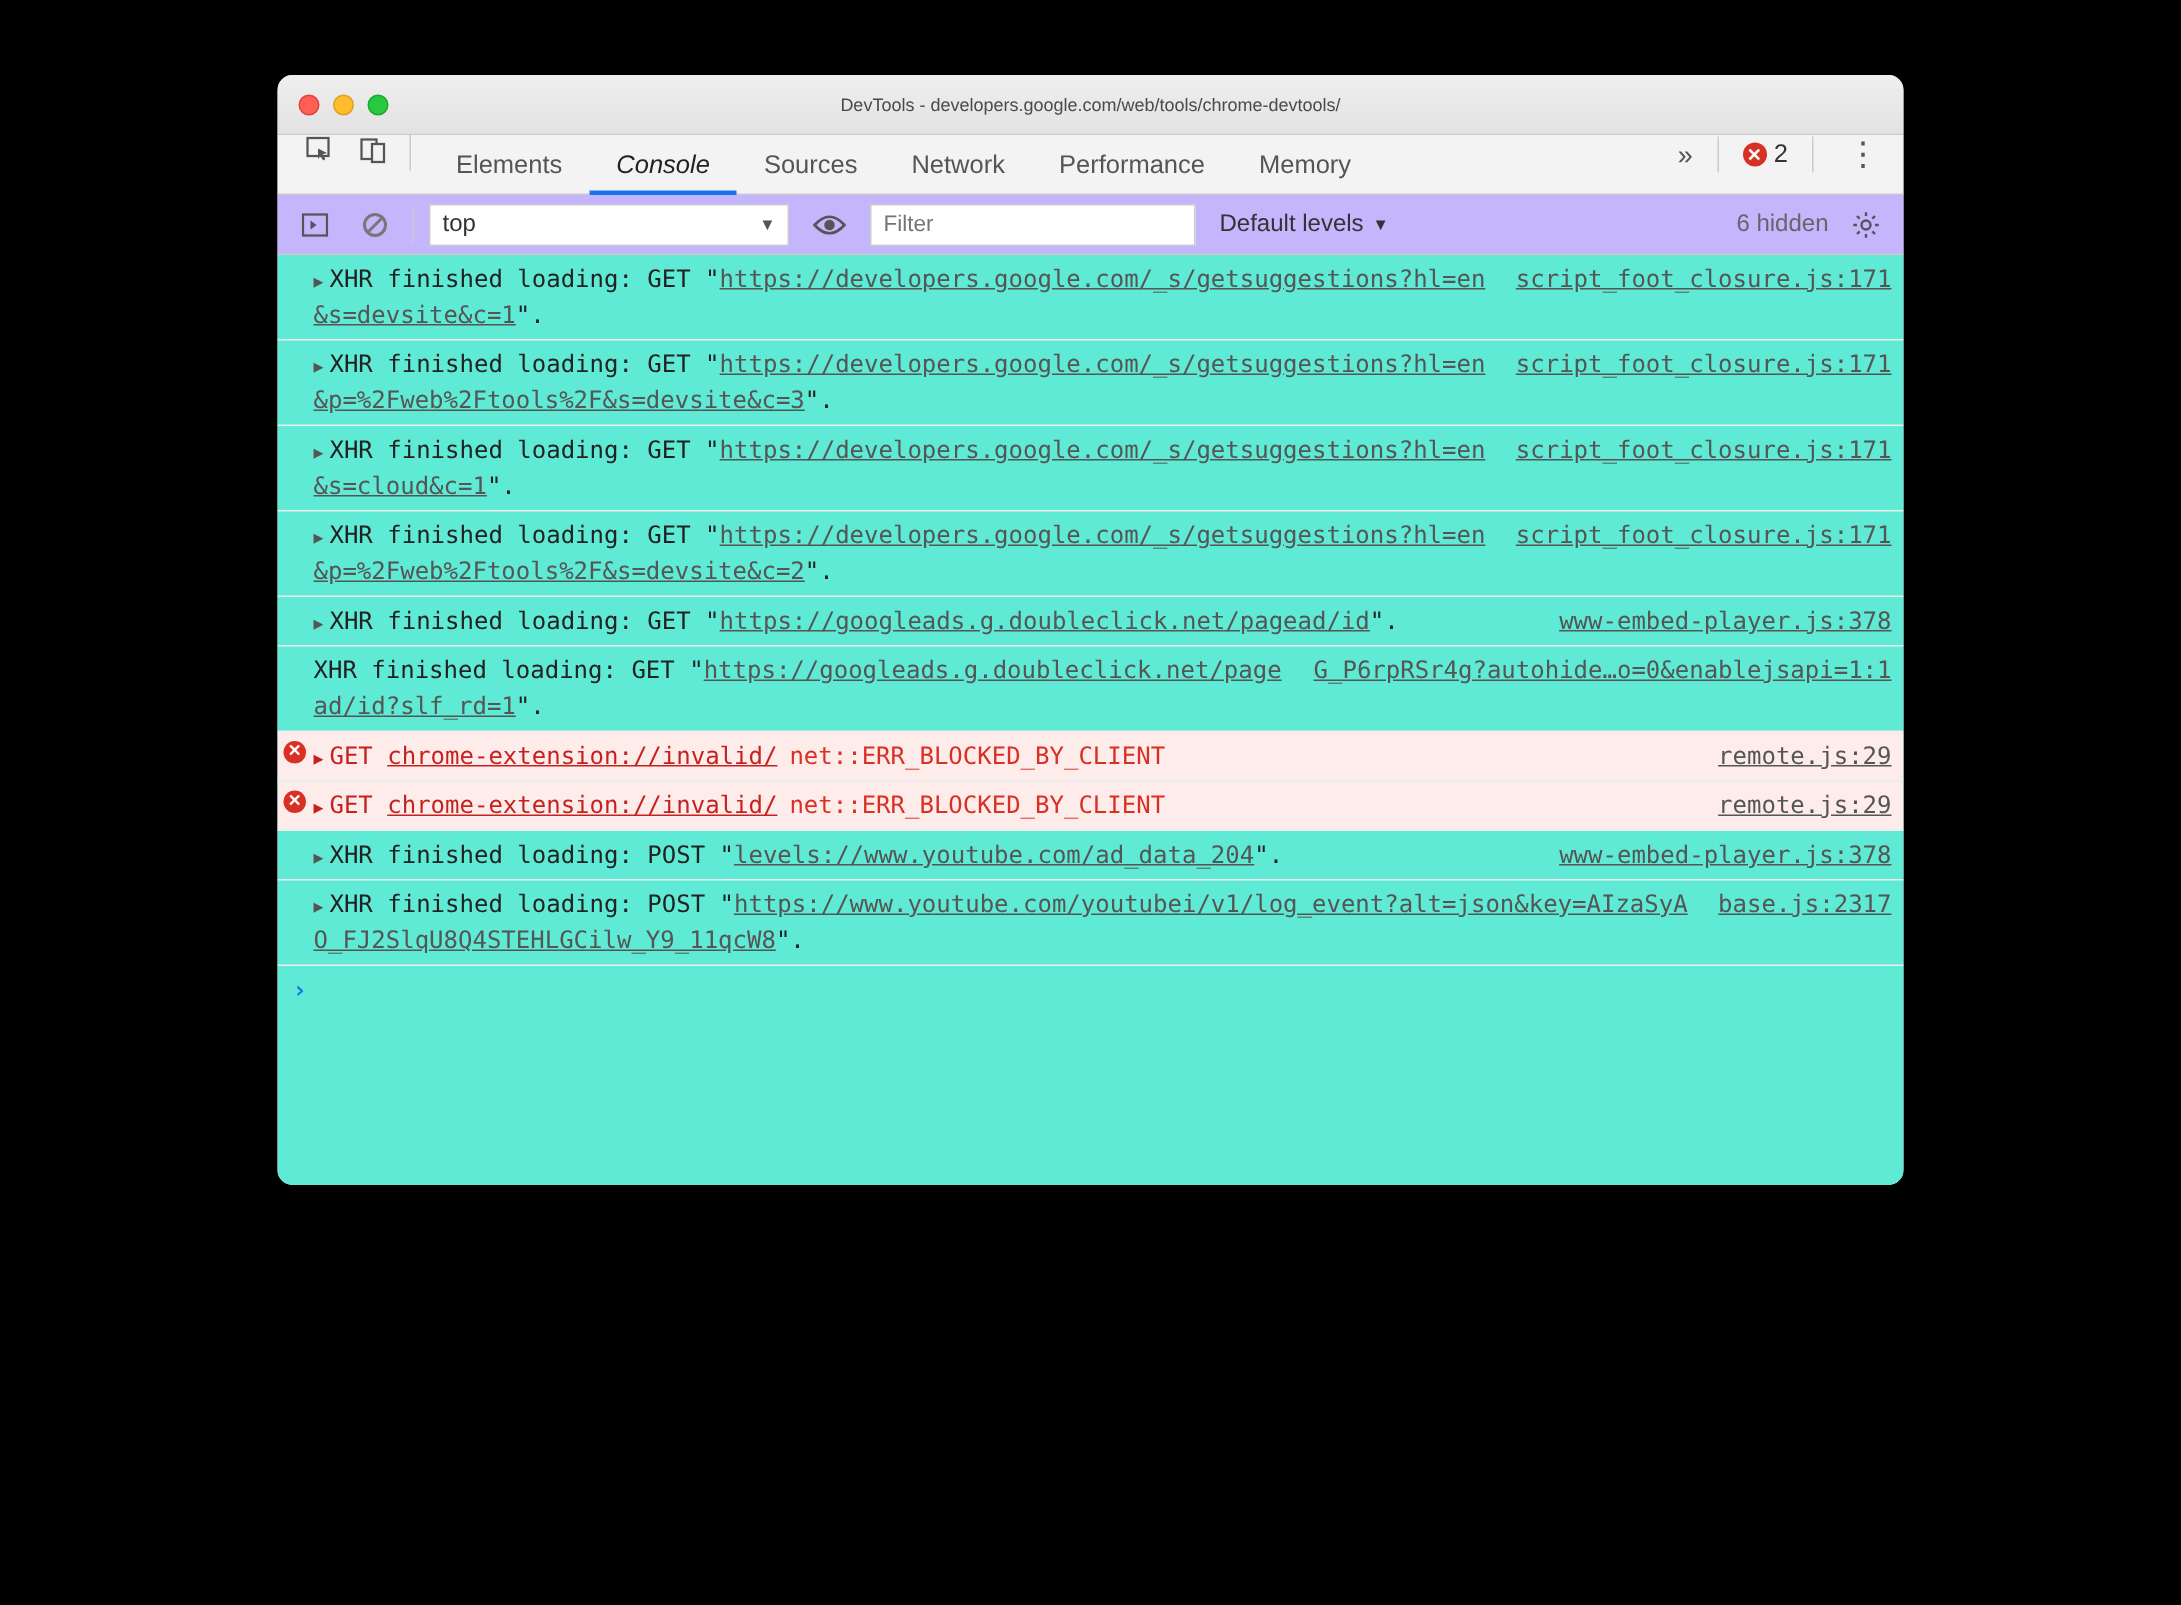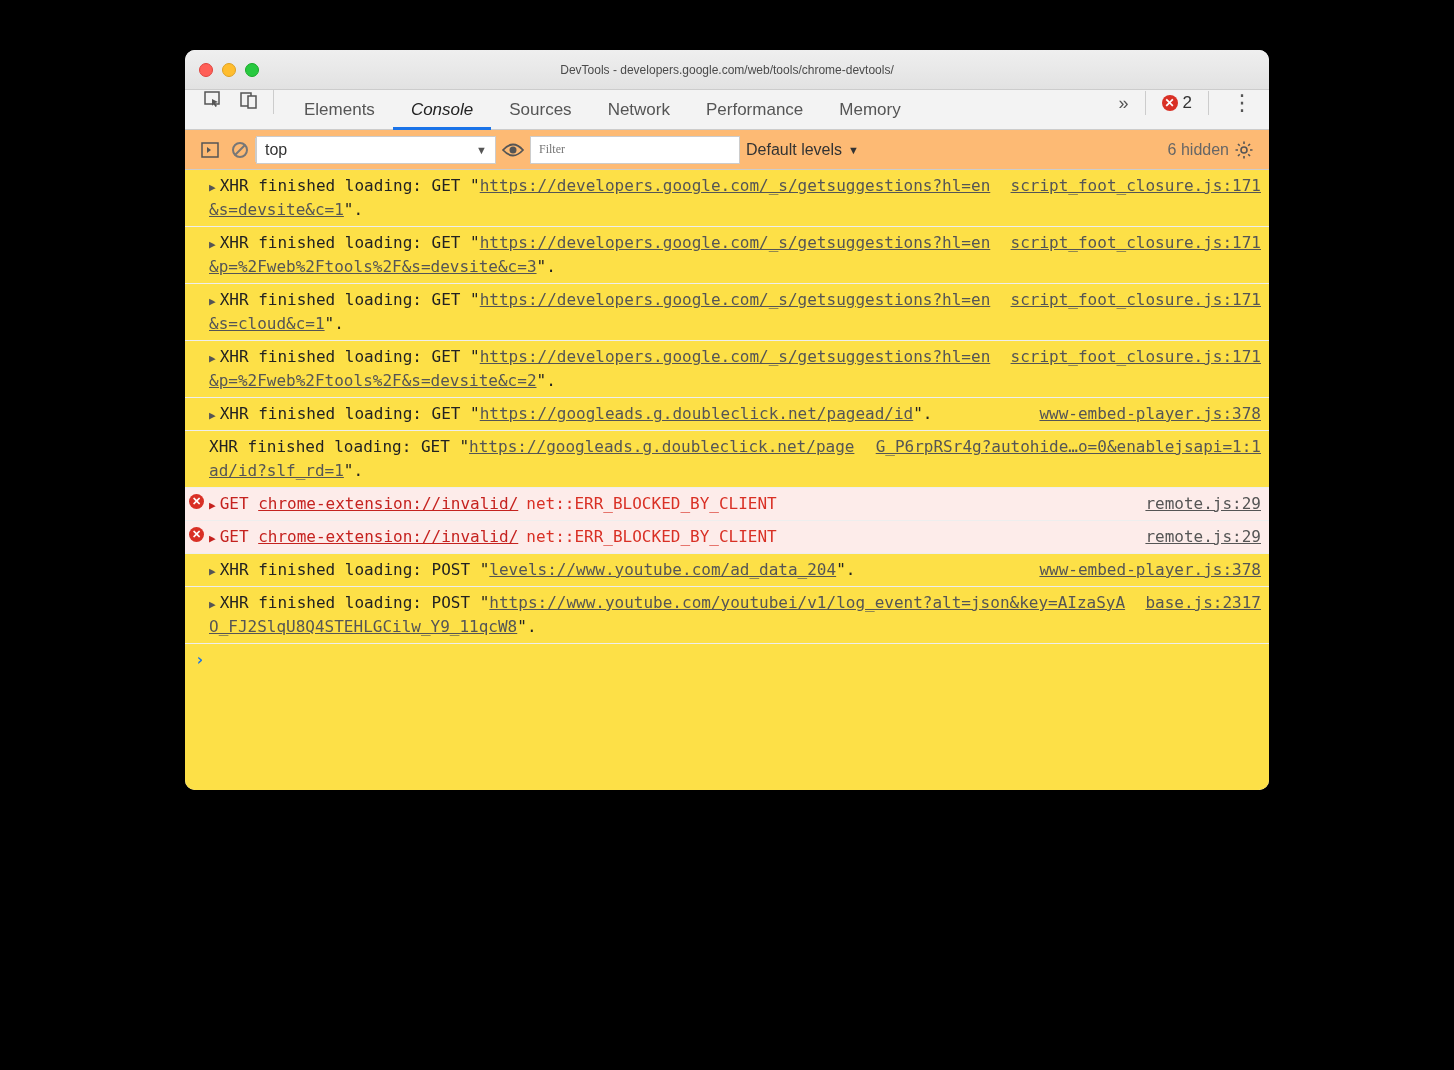--- a/index.html
+++ b/index.html
@@ -57,48 +57,49 @@
 .tabs { display: flex; gap: 0; margin-left: 6px; }
 .tab { padding: 0 18px; height: 40px; display: flex; align-items: center; cursor: pointer; }
 .tab.active { color: #222; border-bottom: 3px solid #1a73e8; padding-top: 3px; font-style: italic; }
 .tabbar .right { margin-left: auto; display: flex; align-items: center; gap: 10px; }
 .err-badge { display: flex; align-items: center; gap: 5px; font-size: 17px; color: #333; }
 .err-circle { width: 16px; height: 16px; border-radius: 50%; background: #d93025; color: #fff; display: flex; align-items: center; justify-content: center; font-size: 12px; font-weight: bold; }
 .more-dots { font-size: 22px; color: #555; padding: 0 6px; }
 .chevrons { font-size: 18px; color: #555; }
 .toolbar {
   height: 40px;
-  background: #fdba74;
+  background: #c4b5fd;
   border-bottom: 1px solid #ccc;
   display: flex;
   align-items: center;
   padding: 0 10px;
   font-size: 16px;
   color: #555;
+  gap: 10px;
   justify-content: flex-end;
 }
 .tool-icon { padding: 0 6px; display: flex; align-items: center; }
 .context-select {
   display: flex; align-items: center; justify-content: space-between;
   border: 1px solid #ccc; background: #fff;
   height: 28px; padding: 0 8px; min-width: 240px;
   font-size: 16px; color: #333;
 }
 .eye-icon { padding: 0 6px; }
 .filter-input {
   border: 1px solid #ccc; background: #fff;
   height: 28px; padding: 0 8px; min-width: 210px;
-  font-size: 12px; color: #888; font-family: Liberation Serif, serif;
+  font-size: 15px; color: #888;
 }
 .levels-select { display: flex; align-items: center; gap: 6px; color: #333; padding: 0 6px; }
 .toolbar .spacer { flex: 1; }
 .hidden-text { color: #666; }
 .gear-icon { padding: 0 6px; font-size: 18px; }
 .console-body {
-  background: #fde047;
+  background: #5eead4;
   font-family: Menlo, Consolas, monospace;
   font-size: 16px;
   min-height: 620px;
 }
 .row {
   display: flex;
   border-bottom: 1px solid #eee;
   padding: 4px 8px 4px 24px;
   position: relative;
   line-height: 1.5;

